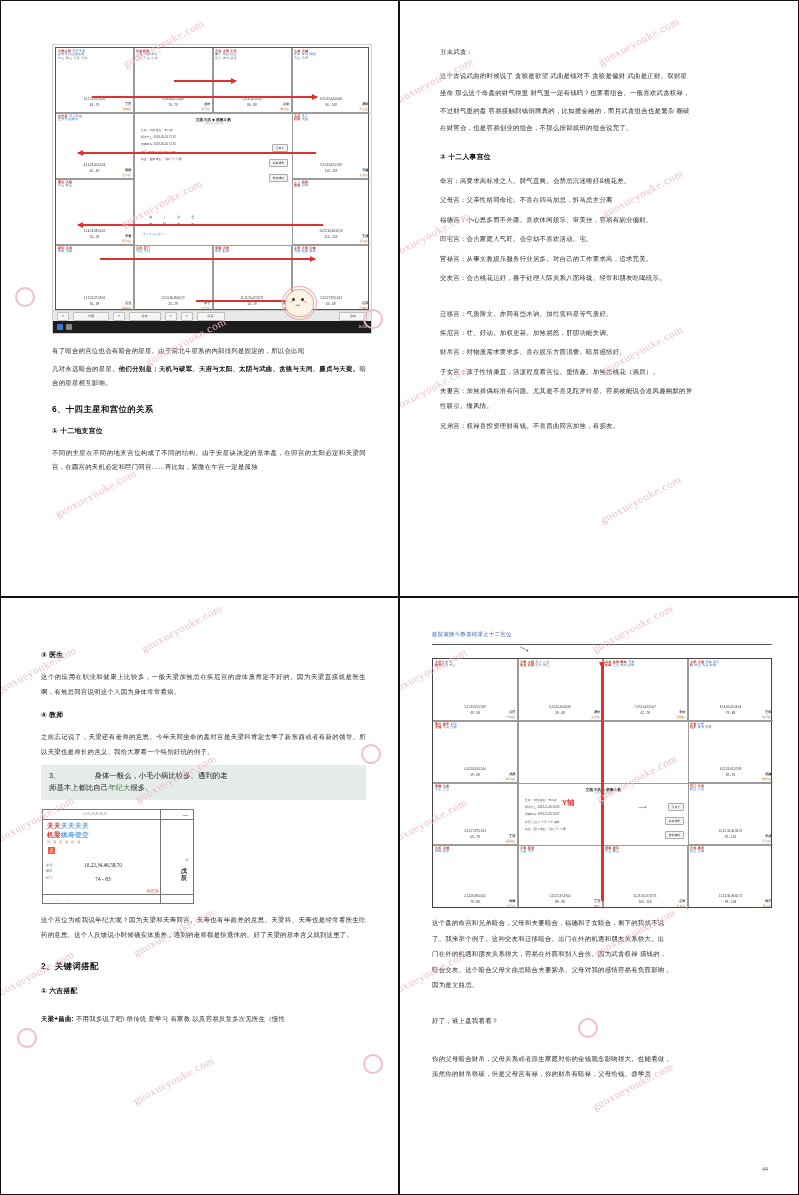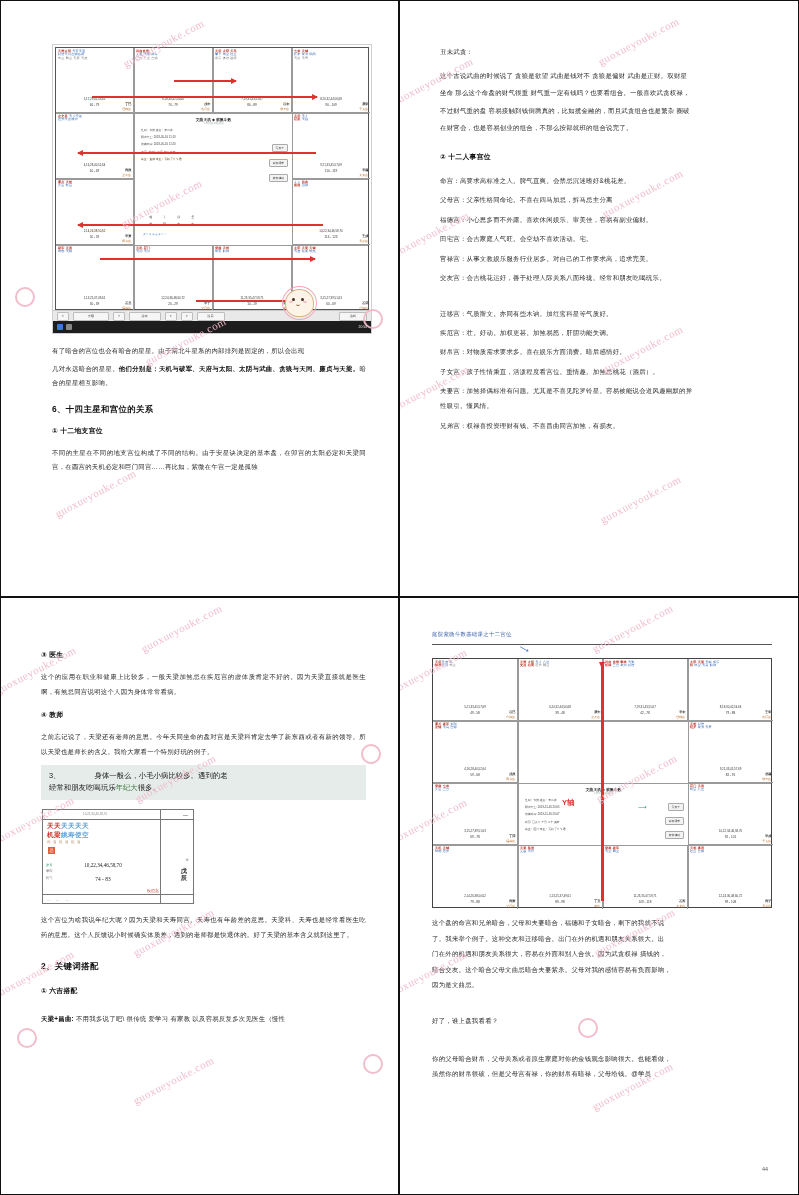--- a/index.html
+++ b/index.html
@@ -314,21 +314,21 @@
     <div class="page">
       <div class="pad">
         <div style="height:52px;"></div>
         <div class="h-sub" style="margin-top:0;">③ 医生</div>
         <p class="para">这个的应用在职业和健康上比较多，一般天梁加煞忌在疾厄宫的虚体质肯定不好的。因为天梁直接就是医生啊，有煞忌同宫说明这个人因为身体常常看病。</p>
         <div class="h-sub">④ 教师</div>
         <p class="para">之前忘记说了，天梁还有老师的意思。今年天同坐命的盘对宫是天梁科肯定去学了新东西或者有新的领导。所以天梁也是师长的含义。我给大家看一个特别好玩的例子。</p>
 
         <div class="quotebox">
           <span>3、</span><span class="ind"></span><span>身体一般么，小毛小病比较多。遇到的老</span><br>
-          <span>经常和朋友吃喝玩乐</span><span class="green">年纪大</span><span>很多。</span>
+          <span>师基本上都比自己</span><span class="green">年纪大</span><span>很多。</span>
         </div>
 
         <div style="position:relative;width:152px;height:95px;border:1px solid #777;margin:7px 0 9px 1px;box-sizing:border-box;background:#fff;">
           <div style="position:absolute;left:0;right:0;top:9px;height:1px;background:#777;"></div>
           <div style="position:absolute;left:0;right:0;bottom:8px;height:1px;background:#777;"></div>
           <div style="position:absolute;top:0;bottom:0;right:32px;width:1px;background:#777;"></div>
           <div style="position:absolute;left:40px;top:1.5px;font-size:3px;color:#888;">10,22,34,46,58,70</div>
           <div style="position:absolute;right:5px;top:2px;font-size:5px;color:#333;">—</div>
 
           <div style="position:absolute;left:4px;top:12px;font-size:6.6px;font-weight:bold;line-height:1.15;letter-spacing:.4px;"><span style="color:#c0392b;">天</span><span style="color:#c0392b;">天</span><span style="color:#5aa0d8;">天</span><span style="color:#5aa0d8;">天</span><span style="color:#5aa0d8;">天</span><span style="color:#5aa0d8;">天</span></div>

